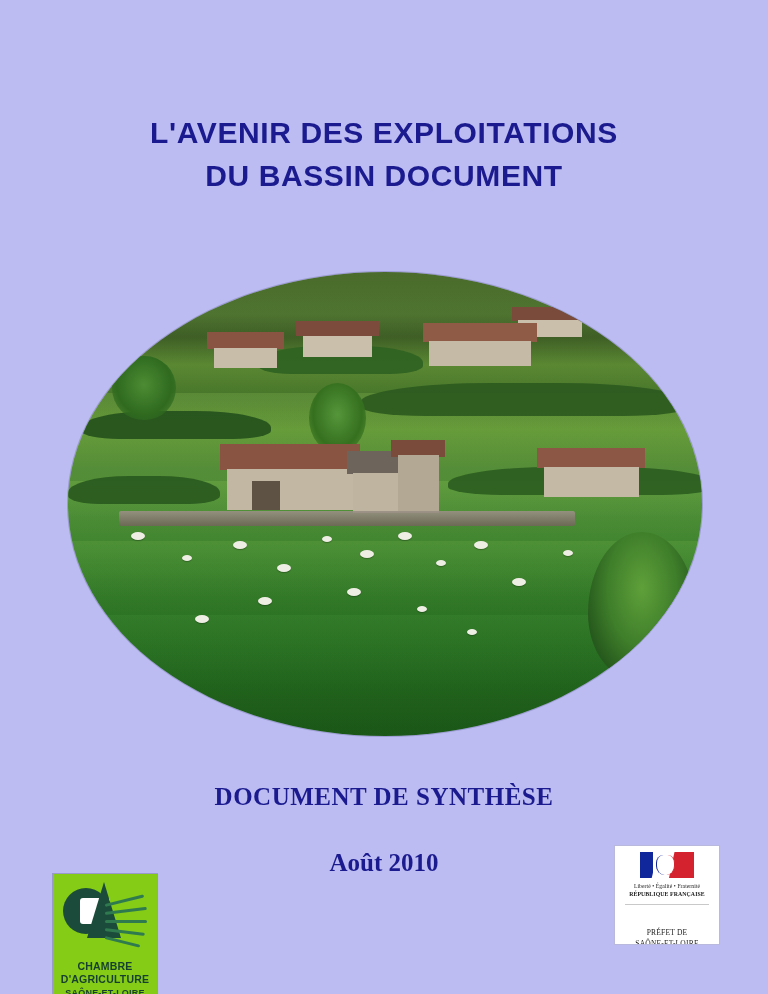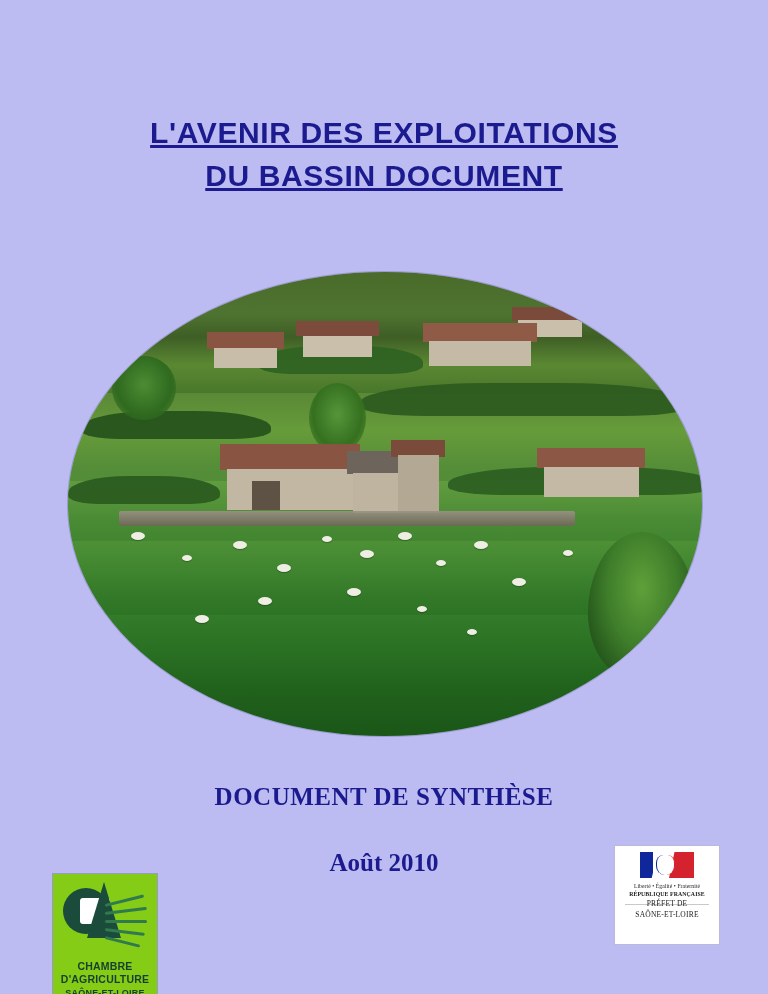--- a/index.html
+++ b/index.html
@@ -26,21 +26,20 @@
     top: 112px;
     left: 0;
     width: 768px;
     text-align: center;
     color: #1b1b8f;
     font-weight: bold;
     font-size: 30px;
     letter-spacing: 0.6px;
     line-height: 1.42;
     font-family: "Liberation Sans", sans-serif;
-    text-decoration: underline;
   }
   .title-block .line {
     display: block;
     white-space: nowrap;
   }
 
   
   .photo-oval {
     position: absolute;
     left: 68px;
@@ -345,21 +344,21 @@
   }
   .devise .rf { font-weight: bold; font-size: 5.8px; }
   .prefet-rule {
     position: absolute;
     left: 10px; top: 58px;
     width: 84px; height: 1px;
     background: #c9c9c9;
   }
   .prefet-text {
     position: absolute;
-    left: 0; top: 53px;
+    left: 0; top: 82px;
     width: 104px;
     text-align: center;
     font-family: "Liberation Serif", serif;
     color: #1a1a1a;
     font-size: 7.5px;
     line-height: 1.45;
     letter-spacing: 0.2px;
   }
 </style>
 </head>

